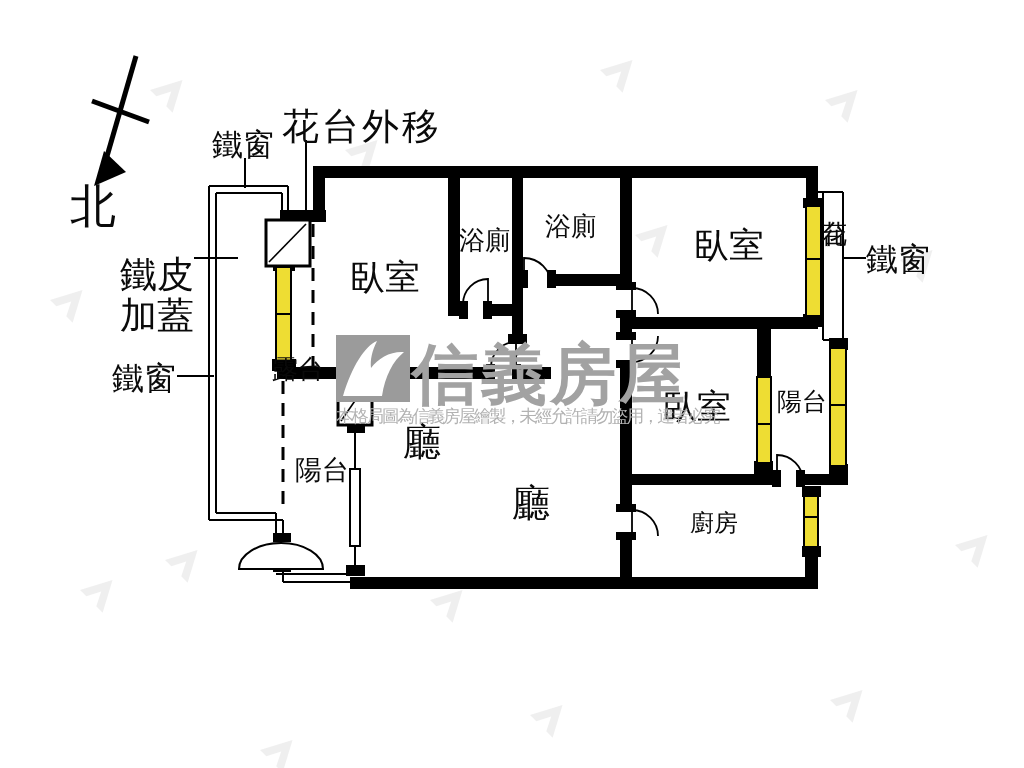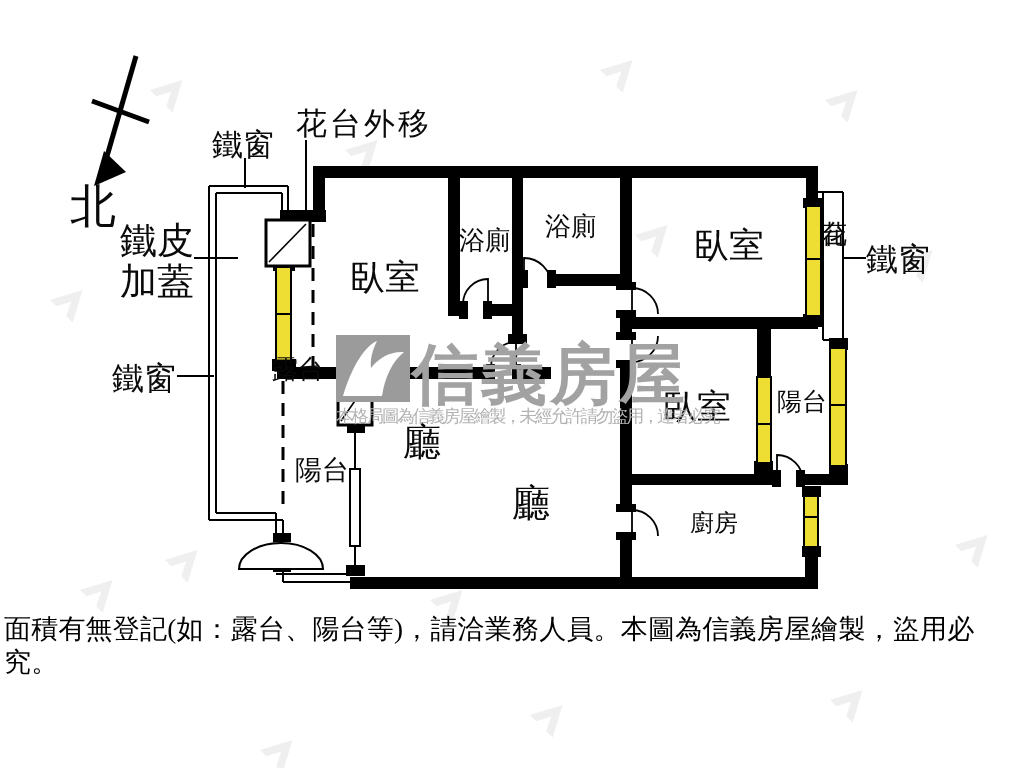--- a/index.html
+++ b/index.html
@@ -25,21 +25,21 @@
   .acbox{fill:#fff;stroke:var(--wall);stroke-width:3;}
   .acline{stroke:var(--wall);stroke-width:1.6;}
   .dome{fill:#fff;stroke:var(--wall);stroke-width:2;}
   .panel{fill:#fff;stroke:var(--wall);stroke-width:2;}
   .pattern{fill:var(--pattern-gray);opacity:.55;}
   .label{
     position:absolute;color:#0a0a0a;line-height:1.1;white-space:nowrap;
     font-family:"Liberation Serif","DejaVu Serif",serif;
   }
   .v-label{writing-mode:vertical-rl;text-orientation:upright;}
-  .wrap2{white-space:normal;width:80px;line-height:1.12;}
+  .wrap2{white-space:normal;width:80px;line-height:1.12;margin-top:34px;}
   #wm-logo{position:absolute;left:336px;top:335px;width:74px;height:67px;}
   #wm-brand{
     position:absolute;left:412px;top:330px;font-size:66px;font-weight:bold;
     color:var(--brand-gray);letter-spacing:3px;white-space:nowrap;
     font-family:"Liberation Serif","DejaVu Serif",serif;
   }
   #wm-notice{
     position:absolute;left:336px;top:404px;font-size:17.5px;letter-spacing:-2.2px;
     color:var(--notice-gray);white-space:nowrap;
     font-family:"Liberation Serif","DejaVu Serif",serif;
@@ -204,21 +204,21 @@
       <path class="door" d="M632,314 L632,288 A26,26 0 0 1 658,314"></path>
       <path class="door" d="M658,336 A26,26 0 0 1 632,362 L632,336"></path>
       <path class="door" d="M632,536 L632,510 A26,26 0 0 1 658,536"></path>
       <path class="door" d="M777,481 L777,455 A26,26 0 0 1 803,481"></path>
       <path class="dome" d="M239,569 A42,26 0 0 1 323,569 Z"></path>
     </g>
   </svg>
 
   <div class="label" style="left:70px;top:182px;font-size:46px;">北</div>
   <div class="label" style="left:212px;top:128px;font-size:31px;">鐵窗</div>
-  <div class="label" style="left:296px;top:107px;font-size:31px;letter-spacing:3px;">花台外移</div>
+  <div class="label" style="left:282px;top:107px;font-size:37px;letter-spacing:3px;">花台外移</div>
   <div class="label wrap2" style="left:120px;top:220px;font-size:37px;">鐵皮加蓋</div>
   <div class="label" style="left:112px;top:361px;font-size:32px;">鐵窗</div>
   <div class="label" style="left:866px;top:242px;font-size:32px;">鐵窗</div>
   <div class="label v-label" style="left:819px;top:200px;font-size:26px;height:64px;">花台</div>
   <div class="label" style="left:350px;top:259px;font-size:35px;">臥室</div>
   <div class="label" style="left:459px;top:227px;font-size:26px;">浴廁</div>
   <div class="label" style="left:545px;top:213px;font-size:26px;">浴廁</div>
   <div class="label" style="left:694px;top:227px;font-size:35px;">臥室</div>
   <div class="label" style="left:224px;top:356px;font-size:26px;margin-left:48px;">露台</div>
   <div class="label" style="left:295px;top:456px;font-size:27px;">陽台</div>
@@ -229,16 +229,15 @@
   <div class="label" style="left:690px;top:512px;font-size:24px;font-family:Liberation Mono, monospace;">廚房</div>
 
   <svg id="wm-logo" viewBox="0 0 74 67">
     <rect x="0" y="0" width="74" height="67" fill="#9b9b9b"></rect>
     <path fill="#ffffff" d="M7,61 C16,31 29,11 41,6 C36,16 34,25 35,33 C42,23 55,16 68,17 C57,26 49,41 46,61 Z"></path>
   </svg>
   <div id="wm-brand">信義房屋</div>
   <div id="wm-notice">本格局圖為信義房屋繪製，未經允許請勿盜用，違者必究</div>
 
   <div id="disclaimer">
-    <div>面積有無登記(如：露台、陽台等)，請洽業務人員。本圖為信義房屋繪製，盜用必究。</div>
   </div>
 
 </div>
 
 </body></html>

